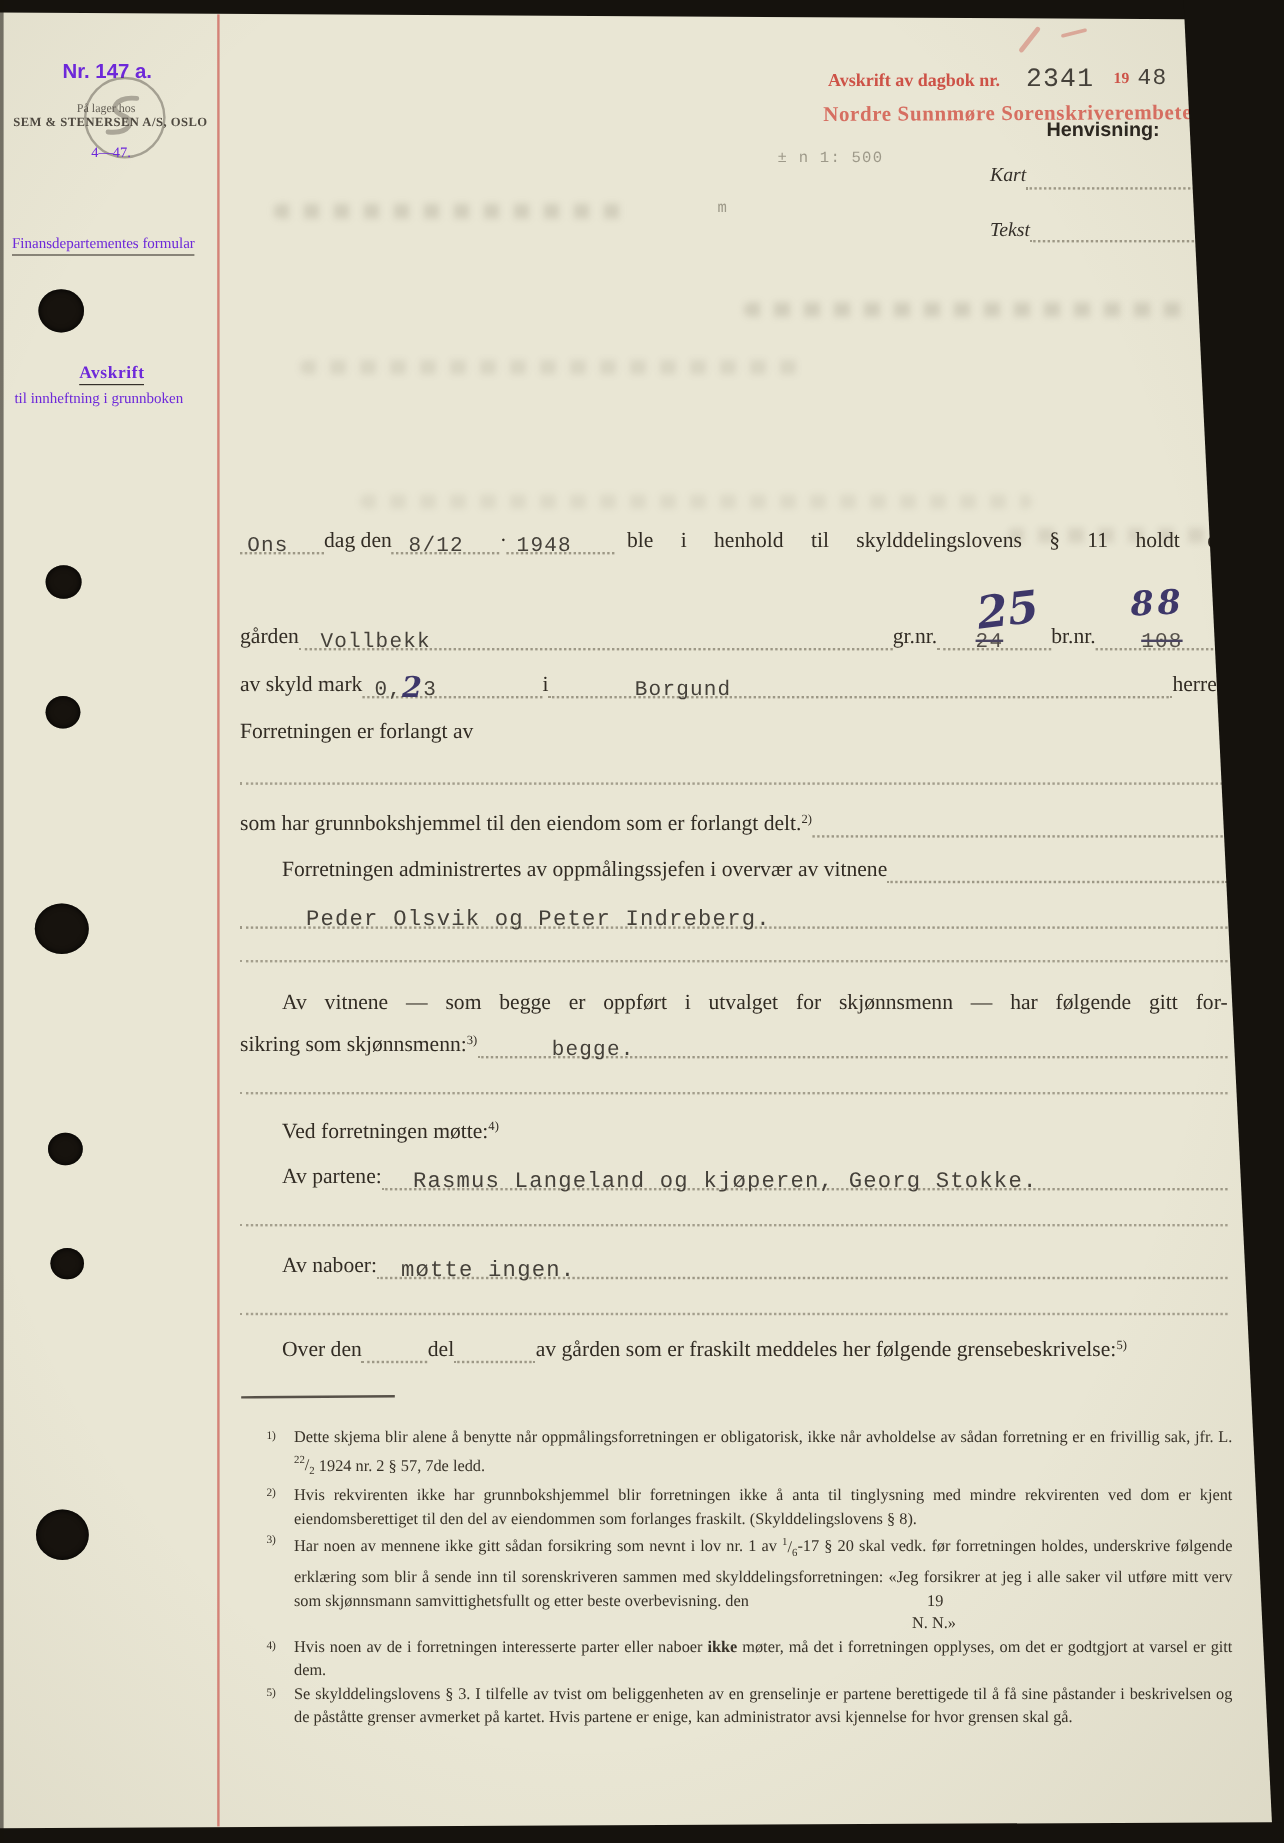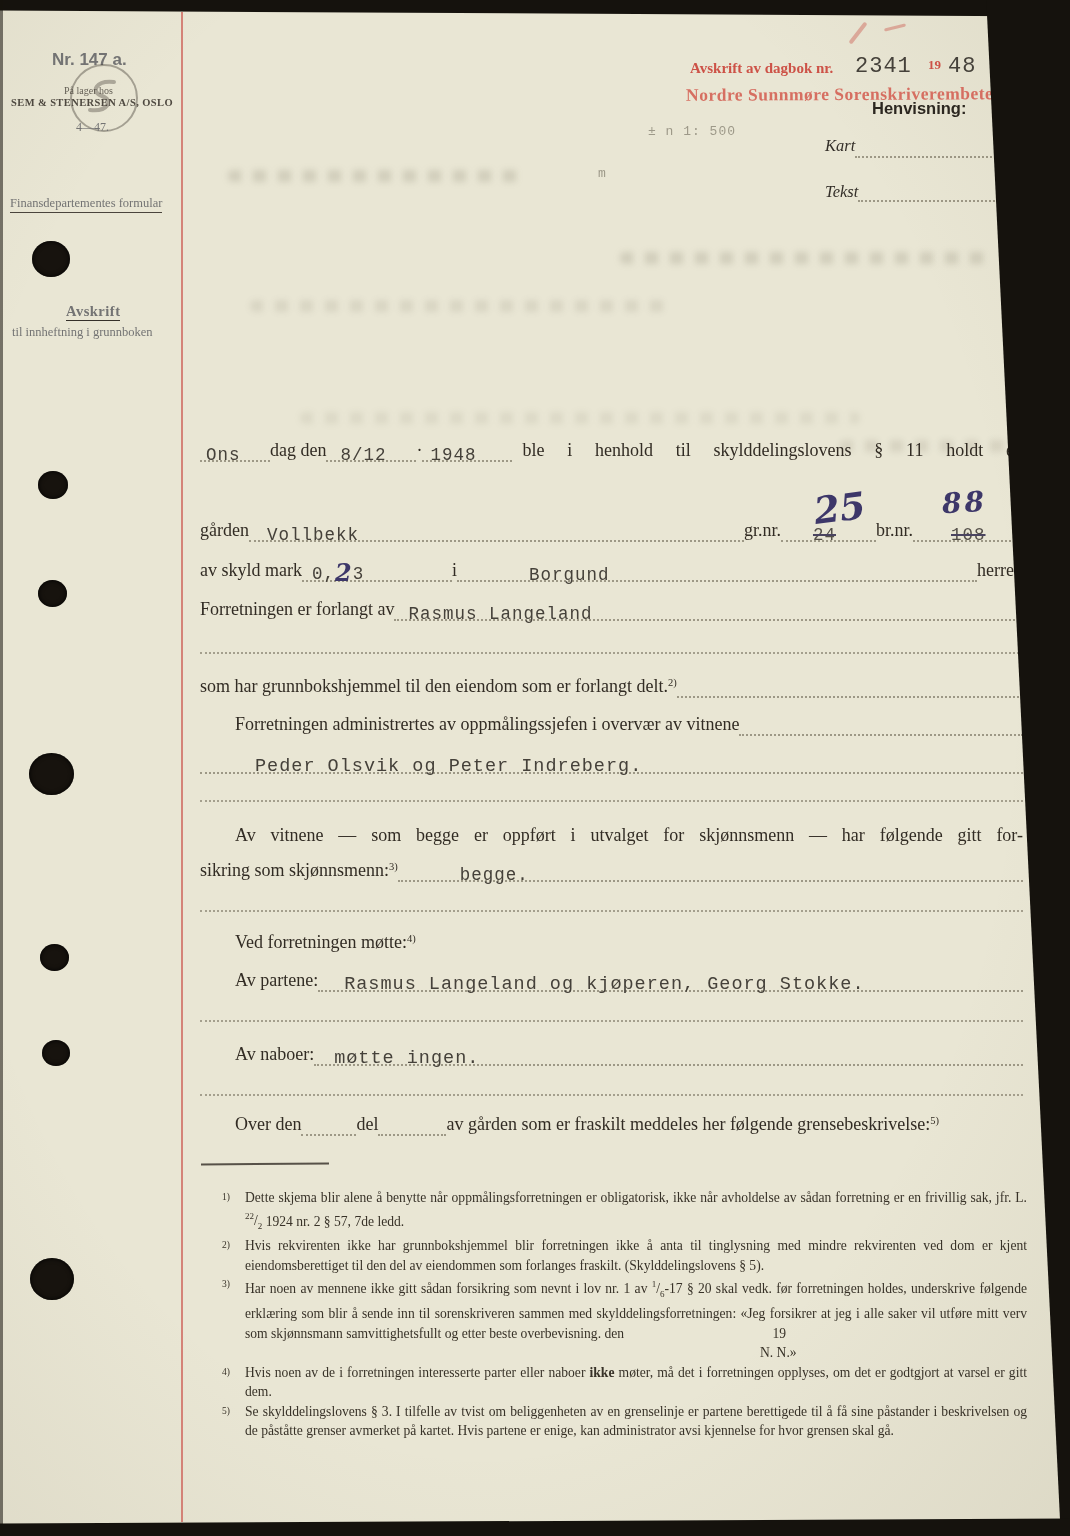--- a/index.html
+++ b/index.html
@@ -11,21 +11,21 @@
   
   .edge-top{position:absolute;left:0;top:0;width:1070px;height:18px;background:#15120d;
         clip-path:polygon(0 0,100% 0,100% 92%,0 58%);}
   .edge-bottom{position:absolute;left:0;top:1516px;width:1070px;height:20px;background:#15120d;
         clip-path:polygon(0 38%,100% 12%,100% 100%,0 100%);}
   .edge-right{position:absolute;left:978px;top:0;width:92px;height:1536px;background:#15120d;
         clip-path:polygon(9% 0,100% 0,100% 100%,90% 100%);}
   .edge-left{position:absolute;left:0;top:0;width:3px;height:1536px;background:rgba(22,18,13,0.55);}
   
   .redline{position:absolute;left:181px;top:12px;height:1510px;width:2px;background:rgba(206,102,94,0.78);}
-  .m-text{position:absolute;color:#737373;}
+  .m-text{position:absolute;color:#6d28d9;}
   .holes .hole{position:absolute;background:#17130e;border-radius:50%;box-shadow:inset 0 0 5px #000;}
   .stamp-circle{position:absolute;left:70px;top:64px;width:64px;height:64px;border-radius:50%;
         border:2px solid rgba(62,56,48,0.5);opacity:0.8;}
   .stamp-circle svg{position:absolute;left:4px;top:4px;}
   
   .red-print{color:#cd5247;}
   .mono{font-family:"Liberation Mono","DejaVu Sans Mono",monospace;color:#45413a;letter-spacing:1px;}
   .sans{font-family:"Liberation Sans","DejaVu Sans",sans-serif;}
   .office-stamp{position:absolute;left:686px;top:84px;font-weight:bold;font-size:17.5px;letter-spacing:0.5px;
         color:rgba(210,84,72,0.82);white-space:nowrap;transform:rotate(-0.3deg);}
@@ -97,21 +97,21 @@
       <div class="hole" style="left:38px;top:580px;width:29px;height:27px;"></div>
       <div class="hole" style="left:29px;top:753px;width:45px;height:42px;"></div>
       <div class="hole" style="left:40px;top:944px;width:29px;height:27px;"></div>
       <div class="hole" style="left:42px;top:1040px;width:28px;height:26px;"></div>
       <div class="hole" style="left:30px;top:1258px;width:44px;height:42px;"></div>
     </div>
 
     <div class="m-text red-print" style="left:690px;top:60px;font-size:15px;font-weight:bold;">Avskrift av dagbok nr.</div>
     <div class="m-text mono" style="left:855px;top:54px;font-size:22px;">2341</div>
     <div class="m-text red-print" style="left:928px;top:57px;font-size:13px;font-weight:bold;">19</div>
-    <div class="m-text mono" style="left:948px;top:54px;font-size:22px;">48</div>
+    <div class="m-text mono" style="left:948px;top:54px;font-size:19px;">48</div>
     <div class="office-stamp">Nordre Sunnmøre Sorenskriverembete</div>
     <div class="henvisning sans">Henvisning:</div>
 
     <div class="ref-row" style="left:825px;top:136px;">
       <span class="lbl">Kart</span>
       <span class="fill"></span>
     </div>
     <div class="ref-row" style="left:825px;top:180px;align-items:flex-end;">
       <span class="lbl">Tekst</span>
       <span class="fill"></span>
@@ -168,23 +168,20 @@
       </span>
       <span class="lbl">i</span>
       <span class="fill">
           <span class="typed" style="left:72px;">Borgund</span>
         </span>
       <span class="lbl">herred</span>
     </div>
 
     <div class="row" style="top:599px;">
       <span class="lbl">Forretningen er forlangt av</span>
-      <span class="fill">
-          <span class="typed" style="left:14px;">Rasmus Langeland</span>
-        </span>
     </div>
 
     <div class="dotline" style="top:652px;"></div>
 
     <div class="row" style="top:676px;">
       <span class="lbl"><span>som har grunnbokshjemmel til den eiendom som er forlangt delt.</span><sup class="mk">2)</sup></span>
       <span class="fill"></span>
     </div>
 
     <div class="row ind" style="top:714px;">
@@ -245,21 +242,21 @@
 
     <div class="ink-line"></div>
 
     <div class="footnotes">
       <div class="fn">
         <span class="fn-mark">1)</span>
         <span>Dette skjema blir alene å benytte når oppmålingsforretningen er obligatorisk, ikke når avholdelse av sådan forretning er en frivillig sak, jfr. L. </span><span class="fnfrac"><sup>22</sup>/<sub>2</sub></span><span> 1924 nr. 2 § 57, 7de ledd.</span>
       </div>
       <div class="fn">
         <span class="fn-mark">2)</span>
-        <span>Hvis rekvirenten ikke har grunnbokshjemmel blir forretningen ikke å anta til tinglysning med mindre rekvirenten ved dom er kjent eiendomsberettiget til den del av eiendommen som forlanges fraskilt. (Skylddelingslovens § 5).</span>
+        <span>Hvis rekvirenten ikke har grunnbokshjemmel blir forretningen ikke å anta til tinglysning med mindre rekvirenten ved dom er kjent eiendomsberettiget til den del av eiendommen som forlanges fraskilt. (Skylddelingslovens § 8).</span>
       </div>
       <div class="fn">
         <span class="fn-mark">3)</span>
         <span>Har noen av mennene ikke gitt sådan forsikring som nevnt i lov nr. 1 av </span><span class="fnfrac"><sup>1</sup>/<sub>6</sub></span><span>-17 § 20 skal vedk. før forretningen holdes, underskrive følgende erklæring som blir å sende inn til sorenskriveren sammen med skylddelingsforretningen: «Jeg forsikrer at jeg i alle saker vil utføre mitt verv som skjønnsmann samvittighetsfullt og etter beste overbevisning.</span>
         <span class="g1">den</span>
         <span class="g2">19</span>
         <div class="nn">N. N.»</div>
       </div>
       <div class="fn">
         <span class="fn-mark">4)</span>

